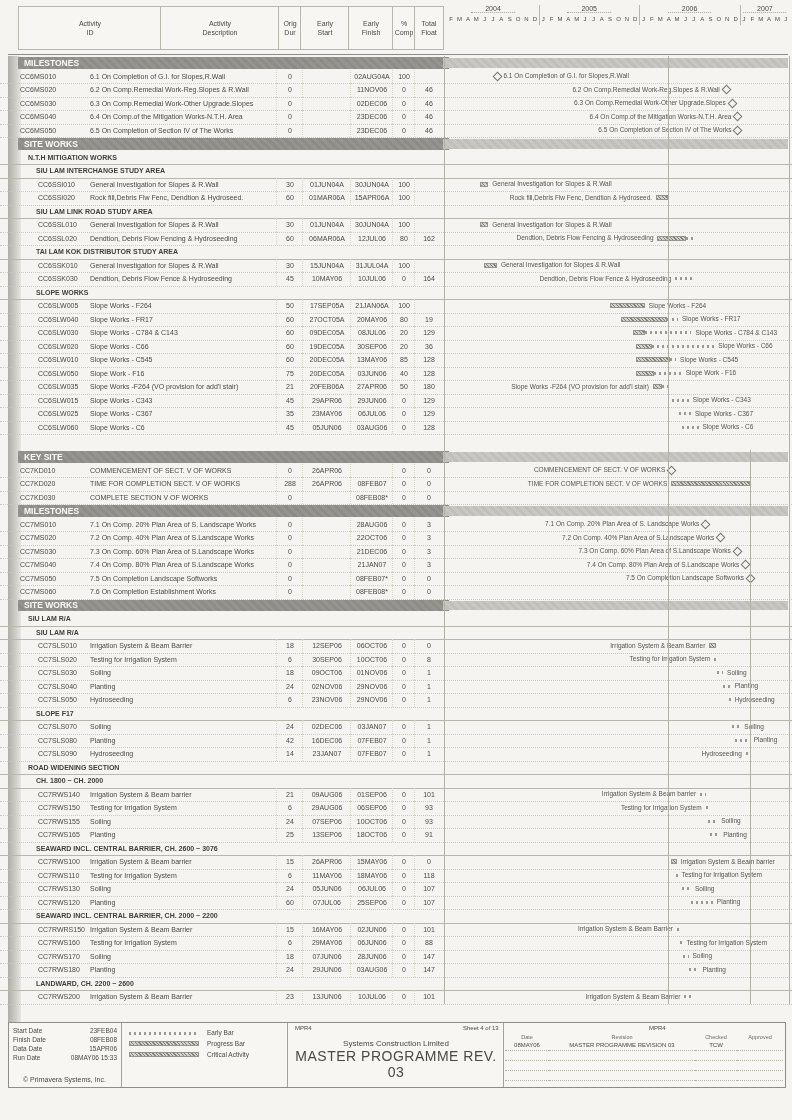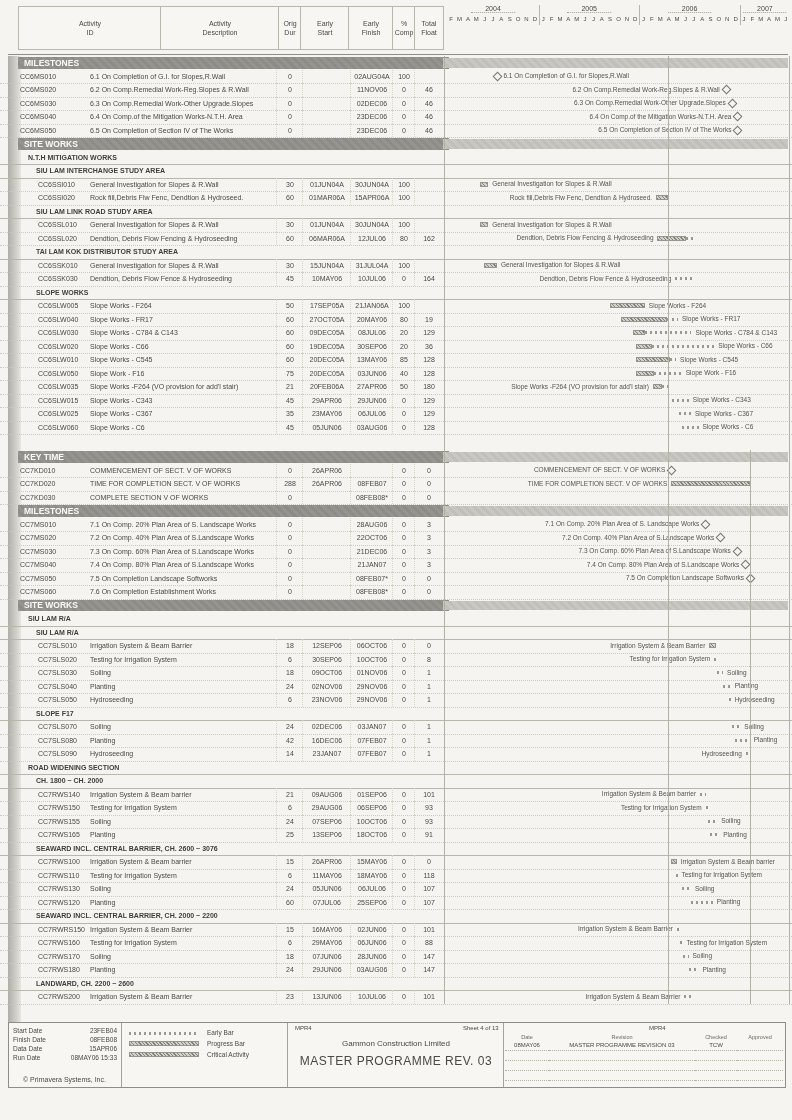--- a/index.html
+++ b/index.html
@@ -53,21 +53,21 @@
   .fdiv{position:absolute;top:0;bottom:0;border-left:1px solid #a5a29a;}
   .fdates{position:absolute;left:4px;top:3px;width:104px;}
   .fdrow{display:flex;justify-content:space-between;line-height:9px;}
   .fcopy{position:absolute;left:14px;bottom:4px;font-size:7px;}
   .flegend{position:absolute;left:120px;top:4px;width:158px;}
   .flrow{display:flex;align-items:center;height:11px;}
   .flsamp{width:72px;margin-right:6px;position:relative;height:6px;}
   .ftitle{position:absolute;left:282px;top:0;width:210px;height:100%;text-align:center;}
   .fcode{position:absolute;left:4px;top:2px;font-size:6px;}
   .fcompany{margin-top:16px;font-size:8px;}
-  .fprog{margin-top:6px;font-size:12px;letter-spacing:.5px;}
+  .fprog{margin-top:0;font-size:14px;letter-spacing:.5px;}
   .fright{position:absolute;left:494px;top:0;right:0;height:100%;}
   .fsheet{position:absolute;left:-40px;top:2px;font-size:6px;}
   .fsheetcode{position:absolute;left:146px;top:2px;font-size:6px;}
   .frtable{position:absolute;left:2px;top:10px;right:2px;}
   .frhead,.frrow{display:flex;line-height:8px;}
   .frhead>div{text-align:center;font-size:5.5px;color:#6b6962;}
   .frrow>div{text-align:center;font-size:6px;border-bottom:1px dotted #b5b2aa;height:9px;}
   .frc1{width:44px;} .frc2{flex:1;} .frc3{width:42px;} .frc4{width:46px;}
 </style>
 </head>
@@ -417,21 +417,21 @@
           <span class="cell" style="left: 90px; width: 186px;">Slope Works - C6</span>
           <span class="cell cnum" style="left: 276px; width: 26px;">45</span>
           <span class="cell cnum" style="left: 302px; width: 48px;">05JUN06</span>
           <span class="cell cnum" style="left: 350px; width: 42px;">03AUG06</span>
           <span class="cell cnum" style="left: 392px; width: 22px;">0</span>
           <span class="cell cnum" style="left: 414px; width: 28px;">128</span>
           <div class="early" style="left: 682.323px; width: 16.192px; top: 5.25px;"></div>
           <span class="blab" style="top: 2.75px; left: 702.515px;">Slope Works - C6</span>
         </div>
         <div class="row" style="top: 394px; height: 13.5px;">
-          <div class="band-dark">KEY TIME</div>
+          <div class="band-dark">KEY SITE</div>
           <div class="band-light"></div>
         </div>
         <div class="row trow" style="top: 407.5px; height: 13.5px;">
           <span class="cell" style="left: 20px; width: 52px;">CC7KD010</span>
           <span class="cell" style="left: 90px; width: 186px;">COMMENCEMENT OF SECT. V OF WORKS</span>
           <span class="cell cnum" style="left: 276px; width: 26px;">0</span>
           <span class="cell cnum" style="left: 302px; width: 48px;">26APR06</span>
           <span class="cell cnum" style="left: 350px; width: 42px;"></span>
           <span class="cell cnum" style="left: 392px; width: 22px;">0</span>
           <span class="cell cnum" style="left: 414px; width: 28px;">0</span>
@@ -833,21 +833,21 @@
           <div class="flrow">
             <div class="flsamp">
               <div class="hatch" style="left: 0px; width: 70px; top: 0px;"></div>
             </div>
             <span>Critical Activity</span>
           </div>
         </div>
 
       <div class="ftitle">
         <div class="fcode">MPR4</div>
-        <div class="fcompany">Gammon Construction Limited</div>
+        <div class="fcompany">Systems Construction Limited</div>
         <div class="fprog">MASTER PROGRAMME  REV. 03</div>
       </div>
 
       <div class="fright">
         <div class="fsheet">Sheet 4 of 13</div>
         <div class="fsheetcode">MPR4</div>
         <div class="frtable" id="frtable">
             <div class="frhead">
               <div class="frc1">Date</div>
               <div class="frc2">Revision</div>

